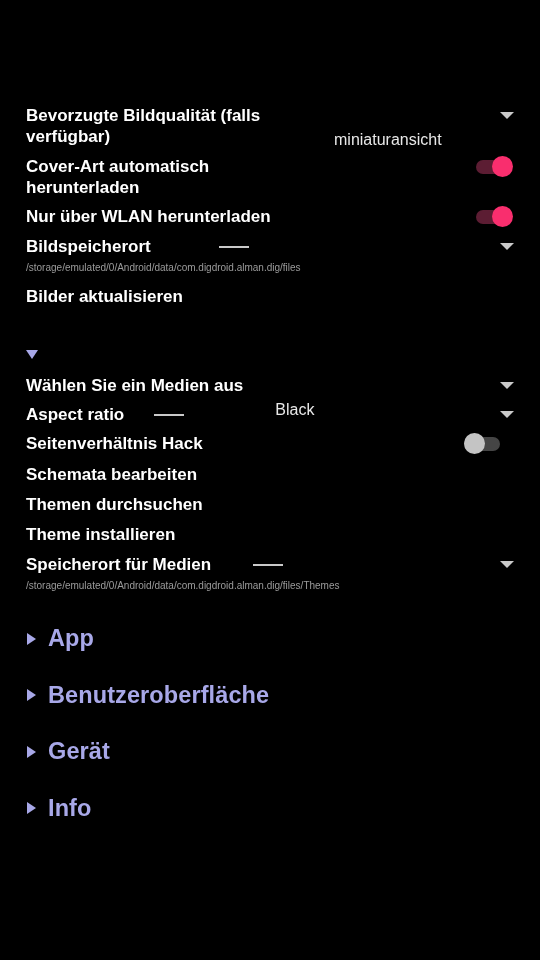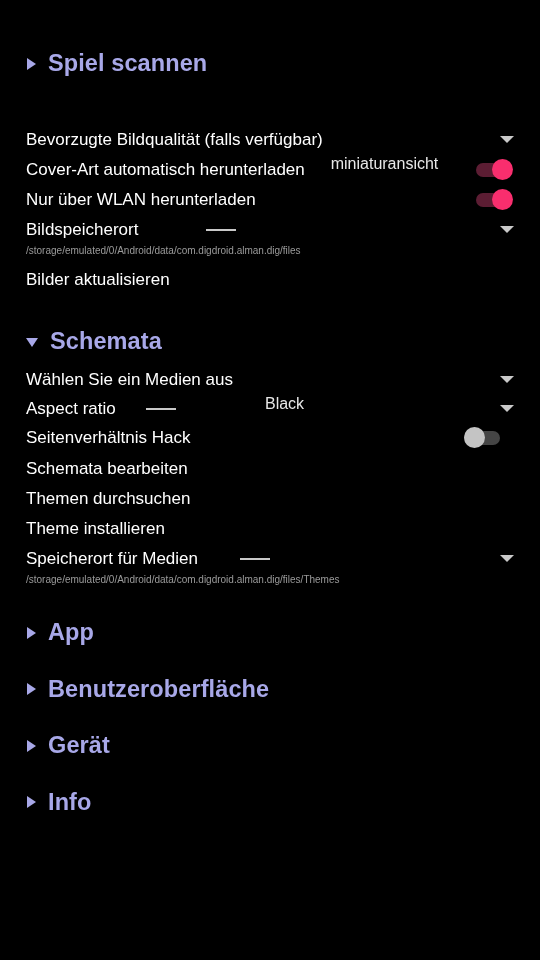--- a/index.html
+++ b/index.html
@@ -67,21 +67,21 @@
   .pref-main {
     display: flex;
     align-items: flex-start;
     justify-content: space-between;
     gap: 8px;
   }
   .pref-title {
     font-size: 17px;
     line-height: 21px;
     color: #ffffff;
-    font-weight: normal;
+    font-weight: bold;
     flex: 0 1 auto;
     max-width: 300px;
   }
   .pref-summary {
     font-size: 10px;
     line-height: 19px;
     color: #9b9b9b;
     margin-top: 1px;
     word-break: break-all;
   }
@@ -150,24 +150,20 @@
   .row-gap          { height: 9px; }
   .row-gap-sm       { height: 8px; }
   .gap-block        { height: 40px; }
   .gap-sections     { height: 32px; }
 </style>
 </head>
 <body>
 
 <div id="screen">
 
-  <div class="section-header">
-    <span class="tri right"></span>
-    <span class="hdr-label">Spiel scannen</span>
-  </div>
 
   <div class="gap-after-scan"></div>
 
 
   <div class="gap-hdr-to-rows"></div>
 
   <div class="pref">
     <div class="pref-main">
       <div class="pref-title">Bevorzugte Bildqualität (falls verfügbar)</div>
       <div class="pref-value">
@@ -219,21 +215,20 @@
   <div class="pref">
     <div class="pref-main">
       <div class="pref-title">Bilder aktualisieren</div>
     </div>
   </div>
 
   <div class="gap-block"></div>
 
   <div class="section-header">
     <span class="tri down"></span>
-    <span class="hdr-label">Schemata</span>
   </div>
 
   <div class="gap-hdr-to-rows"></div>
 
   <div class="pref">
     <div class="pref-main">
       <div class="pref-title">Wählen Sie ein Medien aus</div>
       <div class="pref-value" style="padding-left:24px;text-align:right;">
         <span class="value-text">Black</span>
         <span class="spinner-caret"></span>

